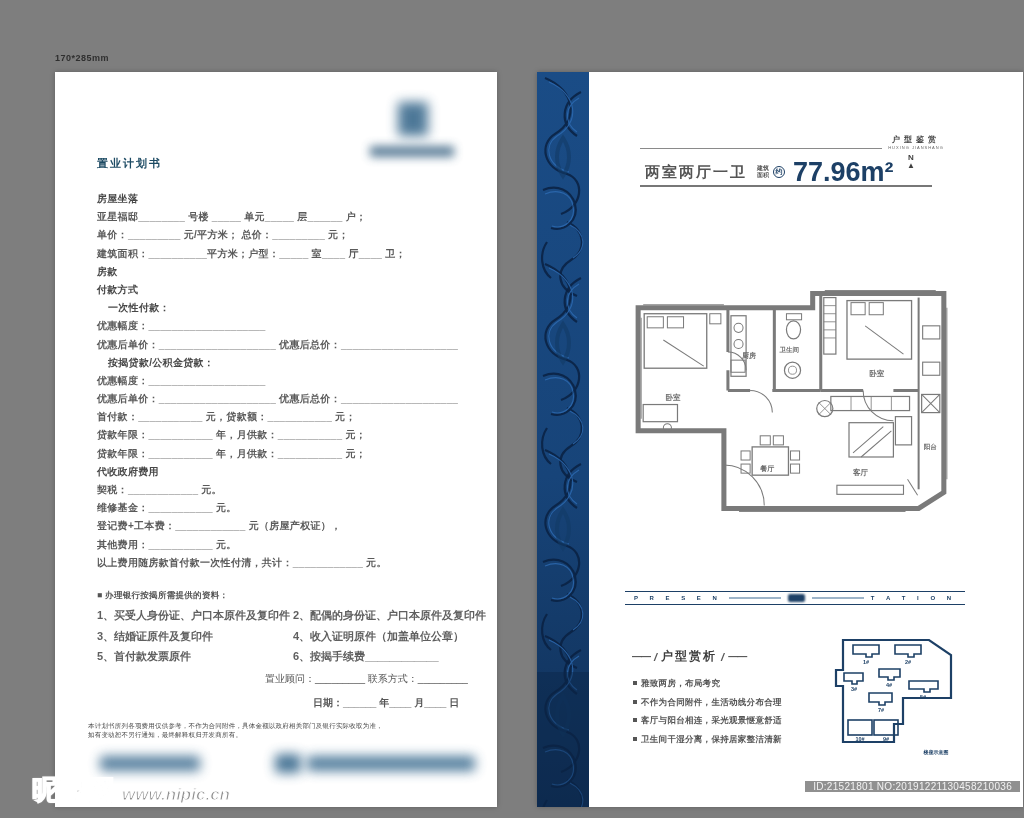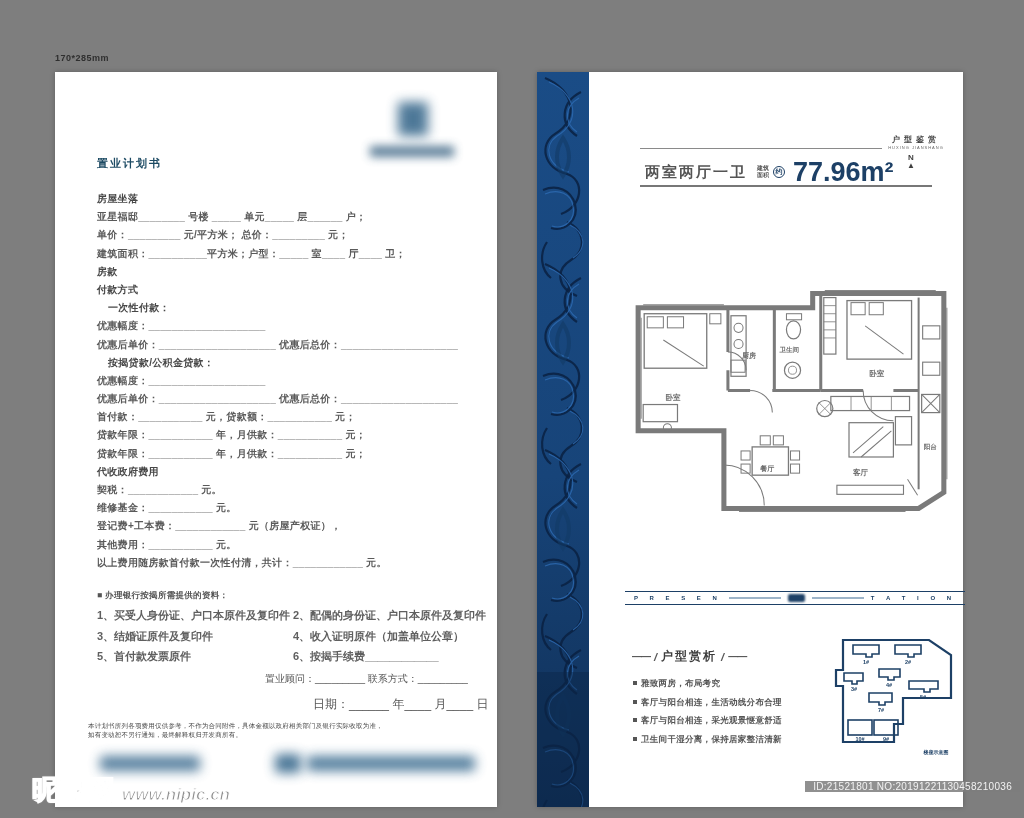--- a/index.html
+++ b/index.html
@@ -4,38 +4,38 @@
 <style>
   * { margin:0; padding:0; box-sizing:border-box; }
   html,body { width:1024px; height:818px; }
   body { font-family:"Liberation Sans","DejaVu Sans",sans-serif; background:#7e7e7e; overflow:hidden; }
   #canvas { position:relative; width:1024px; height:818px; background:#7e7e7e; }
 
   .size-label { position:absolute; left:55px; top:53px; font-size:9px; font-weight:bold; color:#2f2f2f; letter-spacing:.5px; }
 
   .page { position:absolute; top:72px; height:735px; background:#ffffff; box-shadow:0 0 5px rgba(0,0,0,.25); }
   .page-left { left:55px; width:442px; }
-  .page-right { left:537px; width:426px; }
+  .page-right { left:537px; width:486px; }
 
   
   .logo-blur { position:absolute; left:343px; top:30px; width:30px; height:34px; background:#2f6186; filter:blur(6px); opacity:.85; }
   .logo-text-blur { position:absolute; left:315px; top:74px; width:84px; height:11px; background:#355f7f; filter:blur(5px); opacity:.8; }
 
   .lp-title { position:absolute; left:42px; top:84px; font-size:11px; font-weight:bold; color:#1c4a63; letter-spacing:2px; }
 
   .form { position:absolute; left:42px; top:120px; width:380px; font-size:10px; color:#5a5a5a; font-weight:600; }
   .form .fl { height:18.2px; line-height:14px; white-space:nowrap; letter-spacing:.3px; }
   .form .hd { color:#474747; font-weight:bold; }
   .form .ind { padding-left:11px; color:#474747; font-weight:bold; }
 
   .docs-title { position:absolute; left:42px; top:518px; font-size:8.5px; font-weight:bold; color:#555; letter-spacing:.3px; }
   .docs-grid { position:absolute; left:42px; top:536px; width:380px; display:grid; grid-template-columns:196px 1fr; row-gap:5.5px; font-size:11px; color:#5f5f5f; font-weight:600; white-space:nowrap; }
 
   .sig-line { position:absolute; left:210px; top:600px; font-size:10px; font-weight:normal; color:#565656; white-space:nowrap; }
-  .date-line { position:absolute; left:258px; top:624px; font-size:12px; font-weight:normal; color:#565656; white-space:nowrap; }
+  .date-line { position:absolute; left:258px; top:624px; font-size:10px; font-weight:bold; color:#565656; white-space:nowrap; }
 
   .disclaimer { position:absolute; left:33px; top:649px; width:330px; font-size:6.5px; line-height:9px; color:#4a4a4a; filter:blur(.7px); letter-spacing:.2px; }
 
   .blob { position:absolute; filter:blur(6px); opacity:.85; border-radius:3px; }
   .blob-1 { left:45px; top:684px; width:100px; height:15px; background:#39698d; }
   .blob-2 { left:220px; top:682px; width:26px; height:19px; background:#2b5f85; }
   .blob-3 { left:252px; top:684px; width:168px; height:15px; background:#35678c; }
 
   
   .strip { position:absolute; left:0; top:0; width:52px; height:735px; background:linear-gradient(180deg,#1a4c86 0%,#174479 55%,#102f56 100%); overflow:hidden; }
@@ -286,21 +286,21 @@
       <span class="sl">/</span>
       <span class="dash">——</span>
     </div>
     <div class="bullets">
         <div class="bi">
           <span class="sq"></span>
           <span>雅致两房，布局考究</span>
         </div>
         <div class="bi">
           <span class="sq"></span>
-          <span>客厅与阳台相连，生活动线分布合理</span>
+          <span>不作为合同附件，生活动线分布合理</span>
         </div>
         <div class="bi">
           <span class="sq"></span>
           <span>客厅与阳台相连，采光观景惬意舒适</span>
         </div>
         <div class="bi">
           <span class="sq"></span>
           <span>卫生间干湿分离，保持居家整洁清新</span>
         </div>
       </div>

